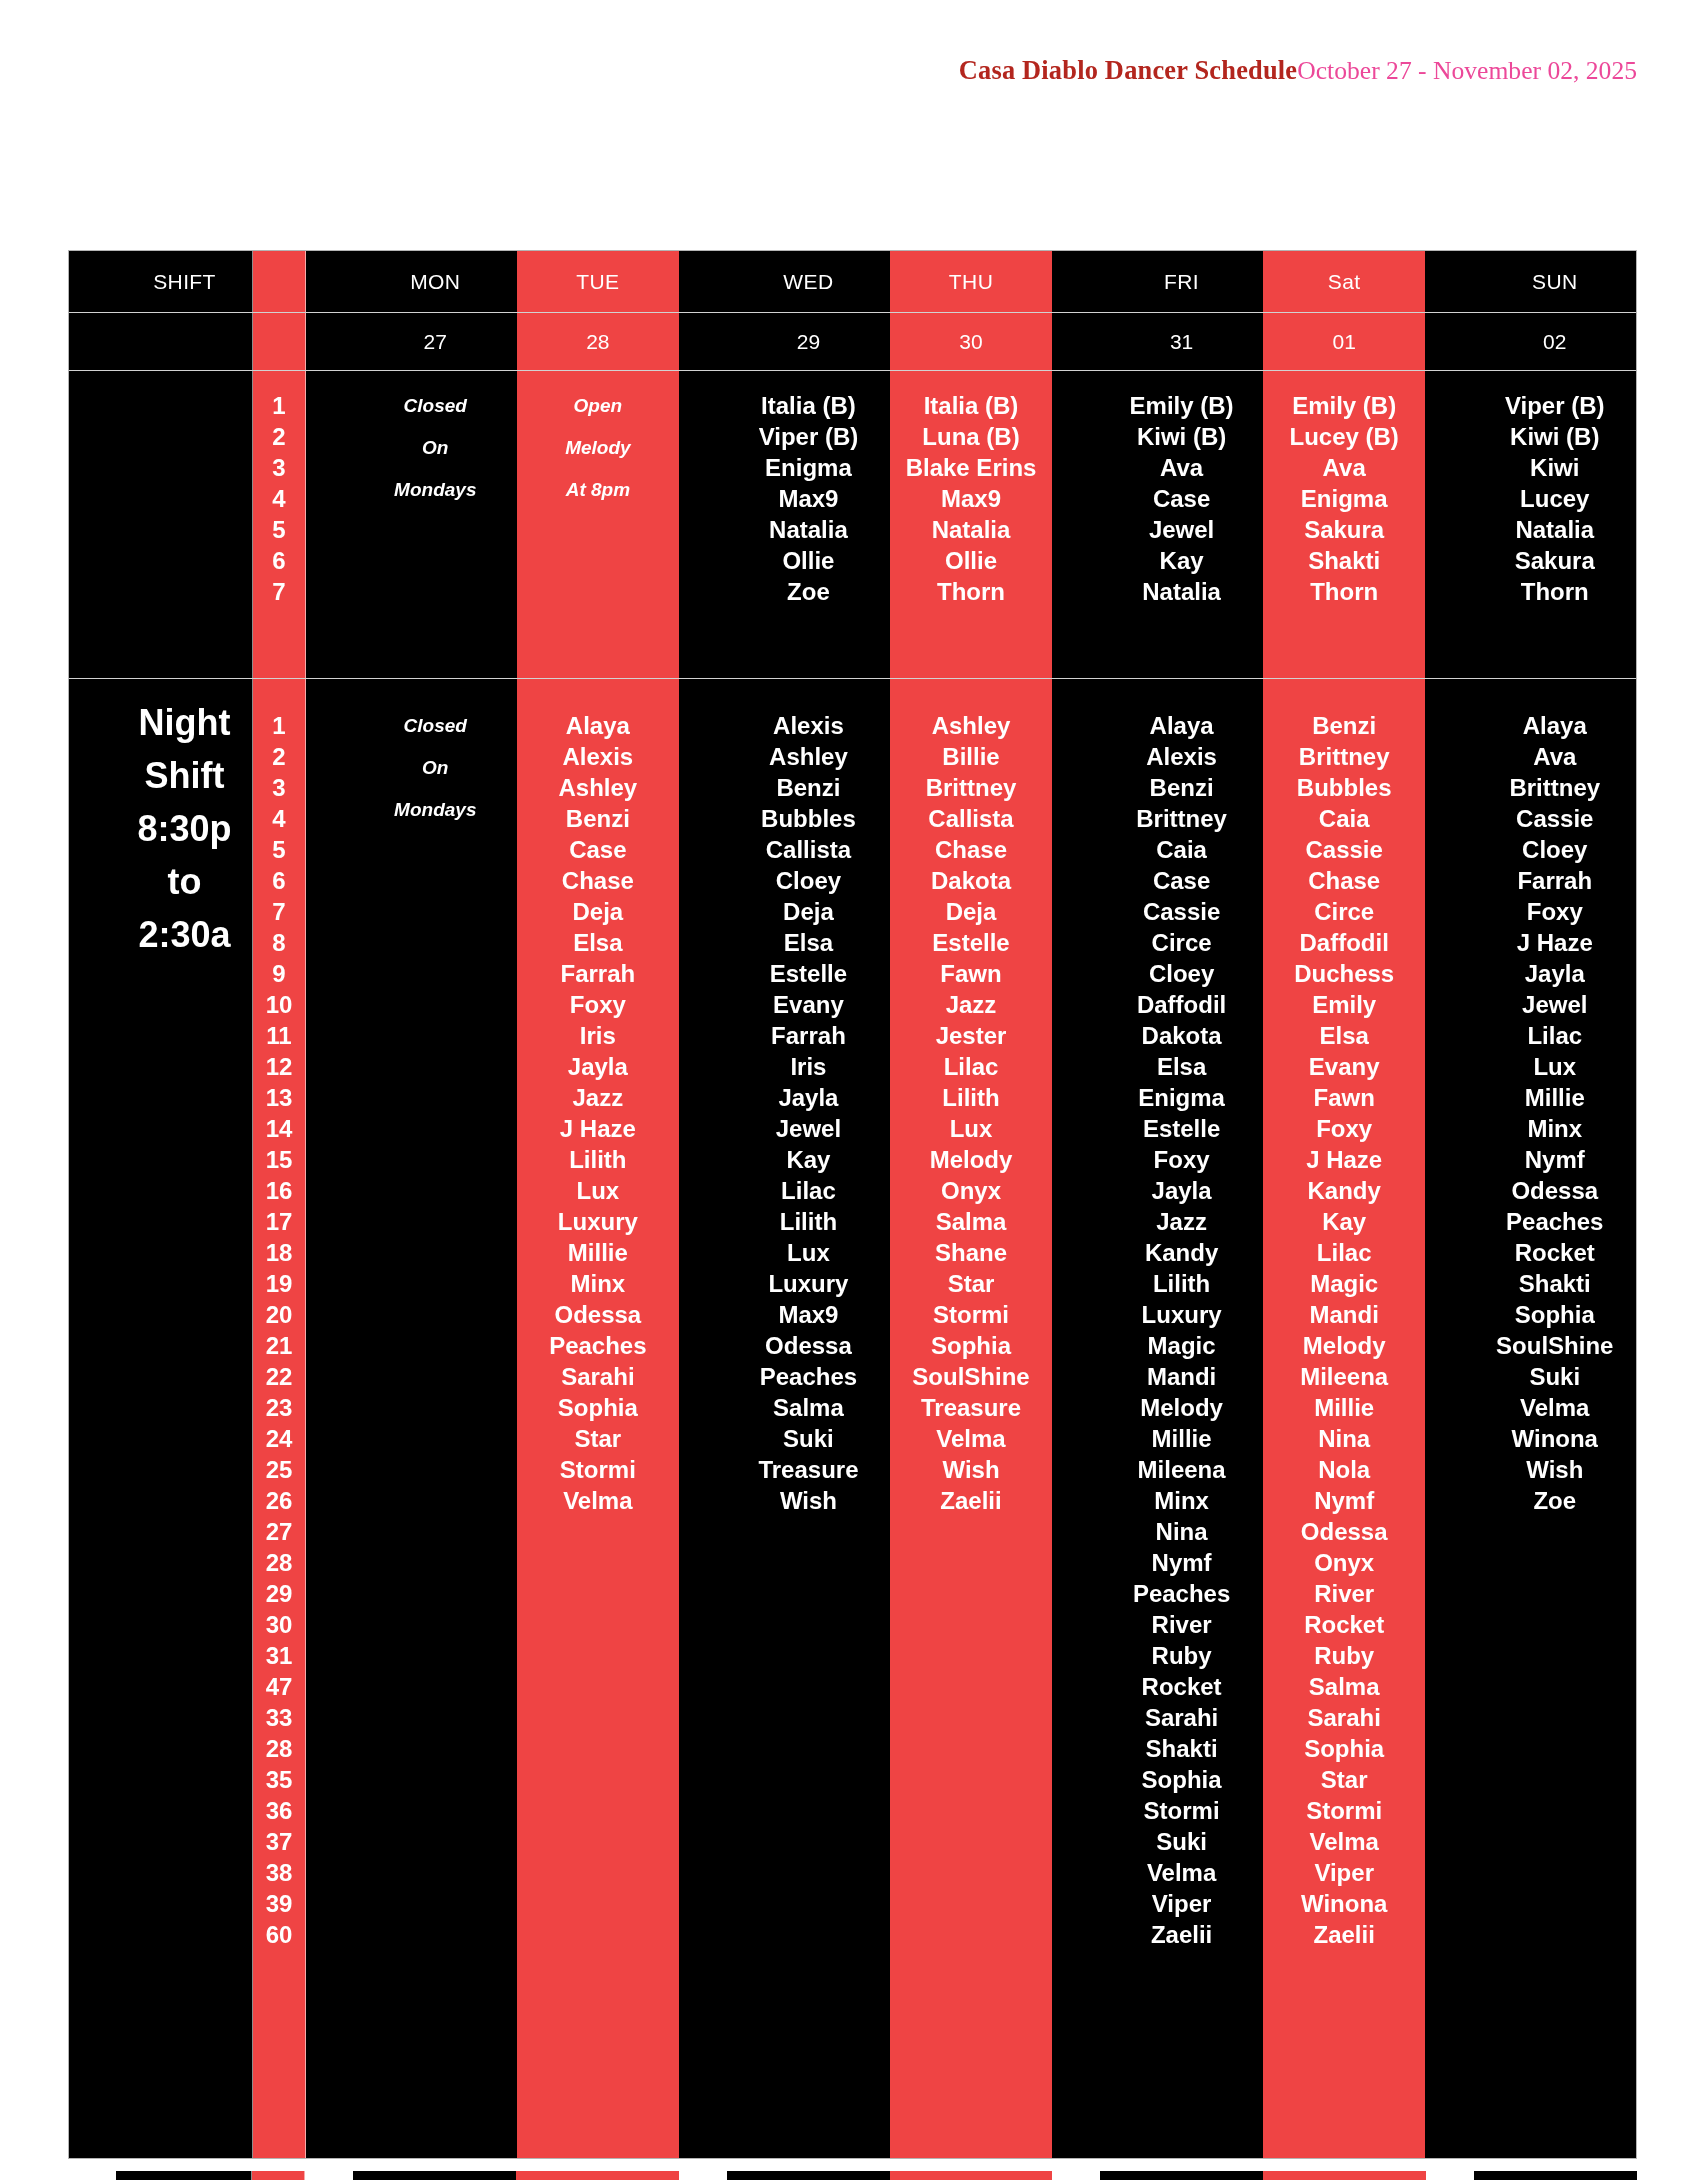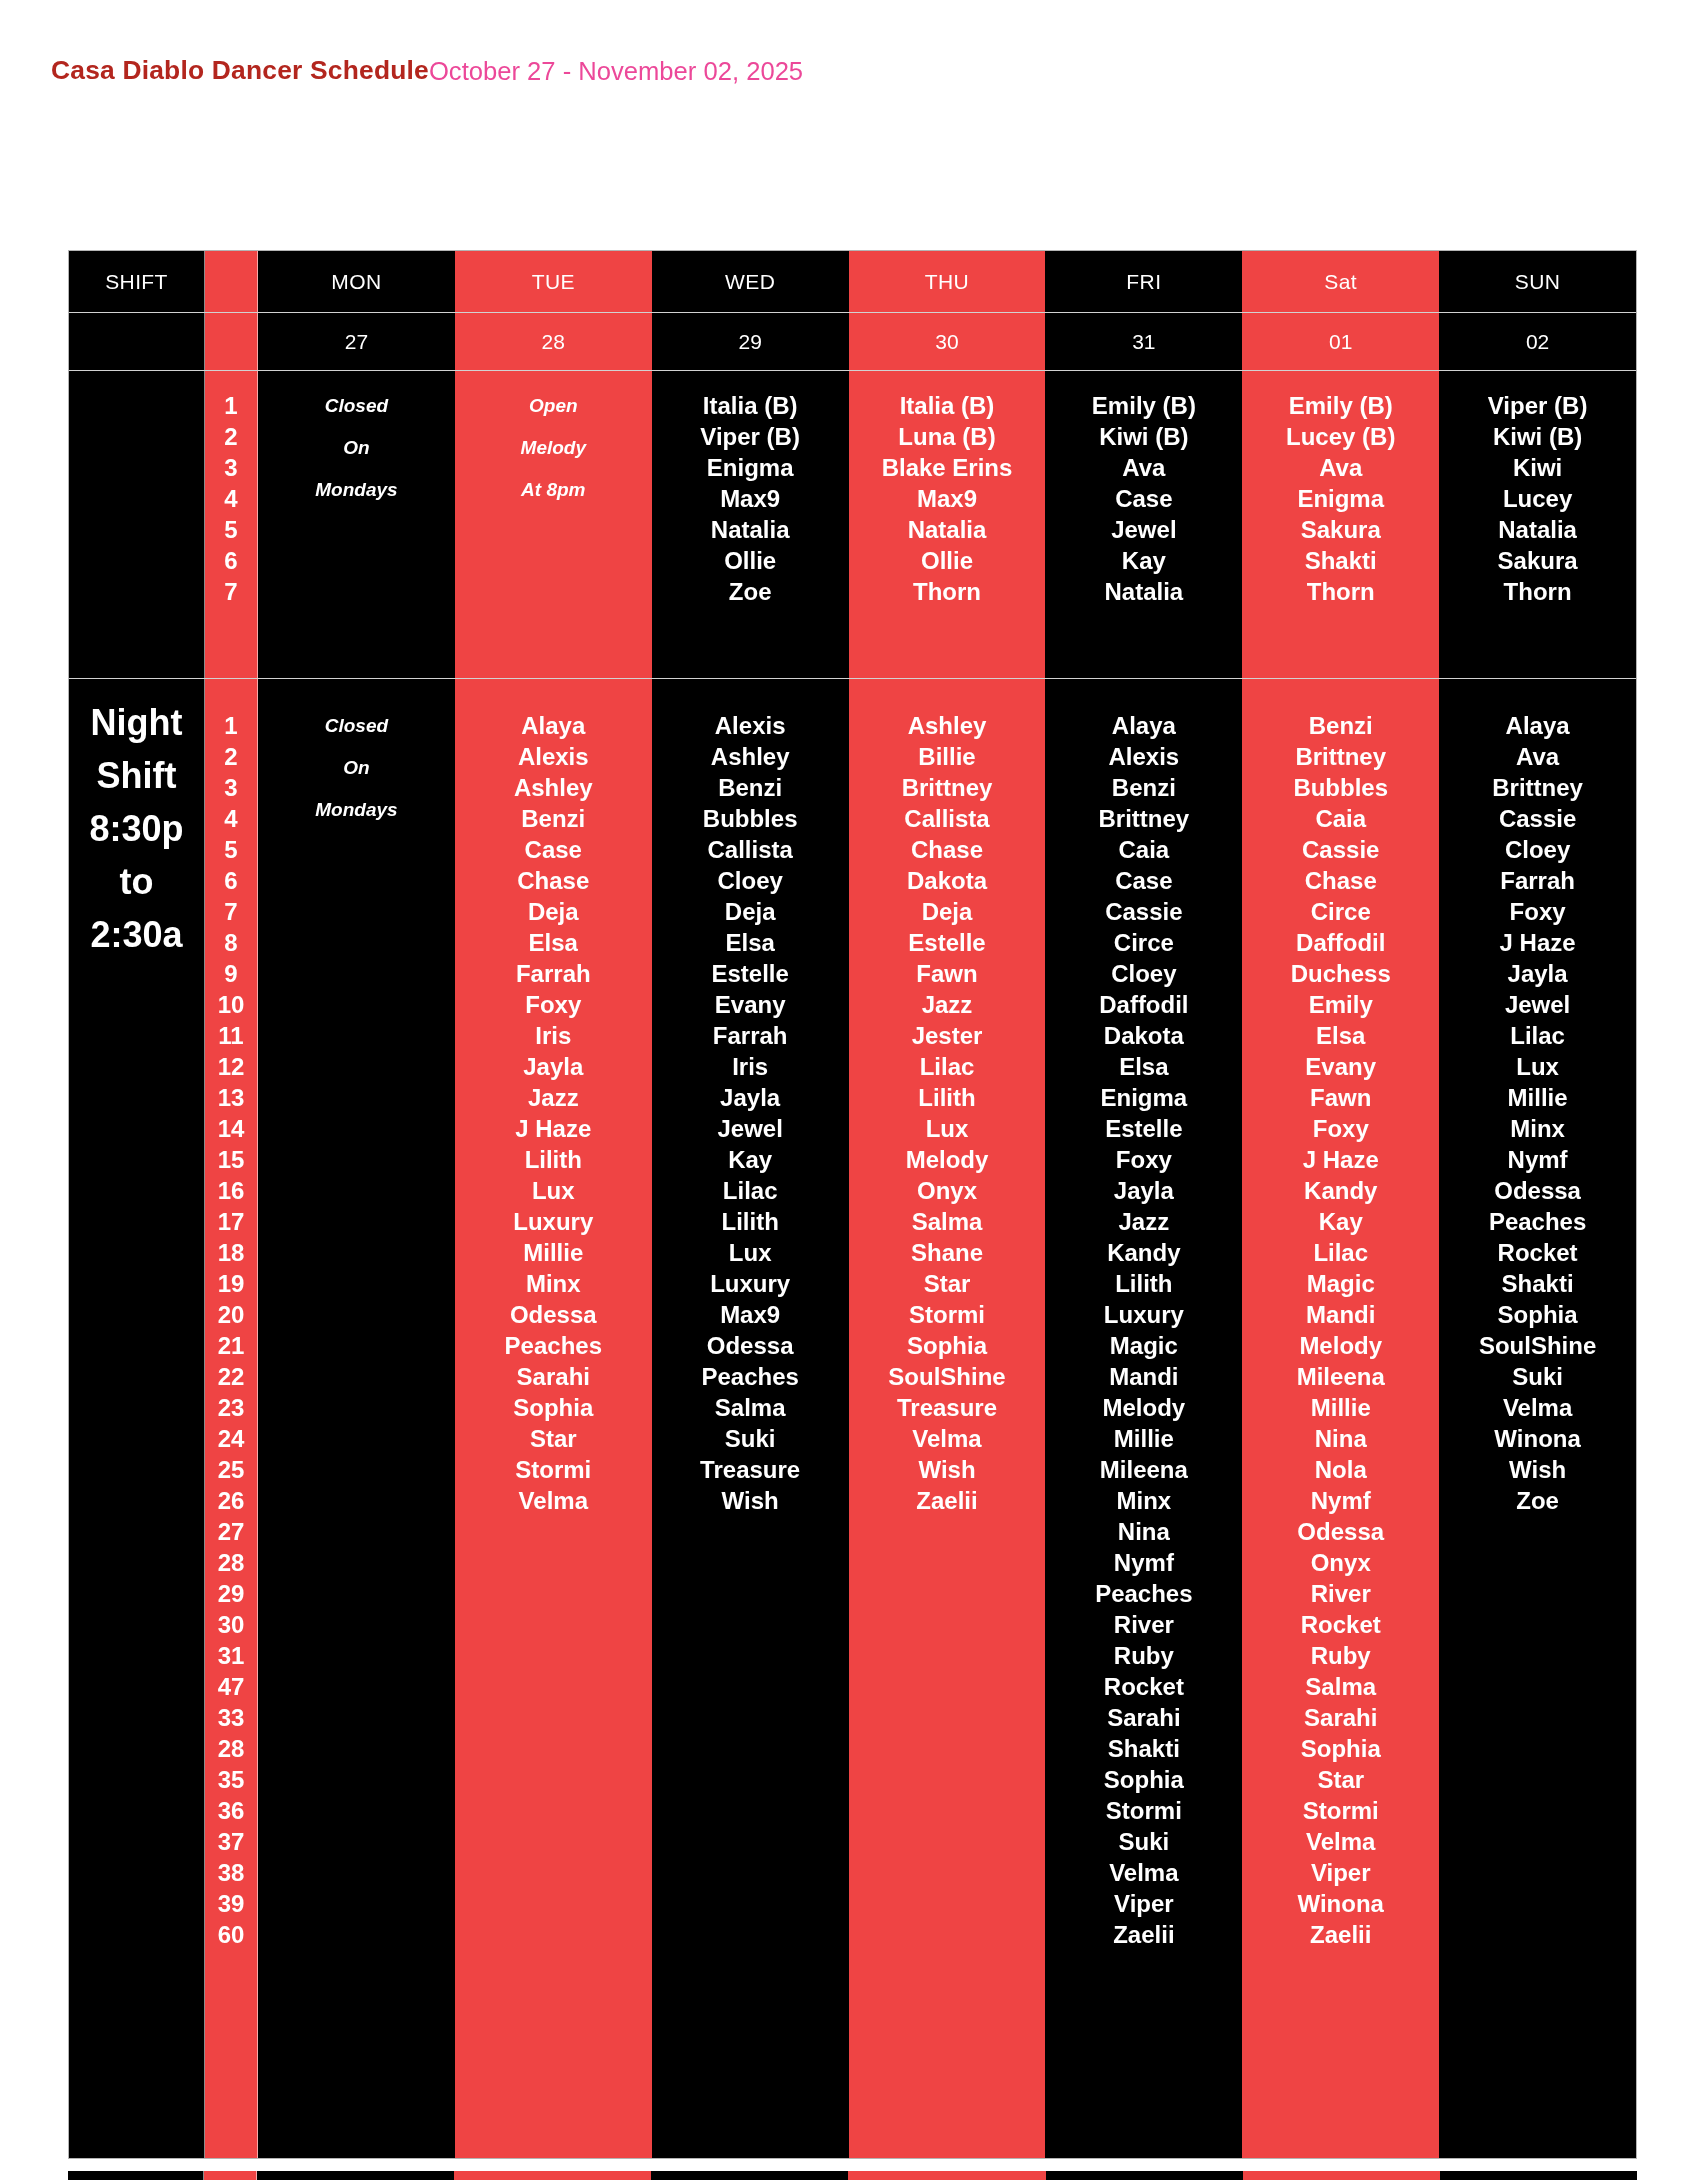--- a/index.html
+++ b/index.html
@@ -3,21 +3,21 @@
 <meta charset="utf-8">
 <style>
   html,body{margin:0;padding:0;background:#ffffff;}
   body{
     width:1685px;height:2181px;position:relative;overflow:hidden;
     font-family:"Liberation Sans", sans-serif;
     -webkit-font-smoothing:antialiased;
   }
   .titlebar{
     position:absolute;left:51px;right:48px;top:55px;
-    display:flex;justify-content:flex-start;align-items:flex-end;
+    display:flex;justify-content:flex-end;align-items:flex-end;font-family:Liberation Serif, serif;
   }
   .title{color:#B3261E;font-size:26.4px;font-weight:bold;letter-spacing:0.2px;}
   .date-range{color:#ec4899;font-size:25.6px;font-weight:400;}
 
   .tbl{
     position:absolute;left:68px;top:250px;width:1569px;
     border:1.7px solid #b4b4b4;box-sizing:border-box;
     background:#000;
   }
   .row{display:flex;width:100%;box-sizing:border-box;}
@@ -26,21 +26,21 @@
   .sec-day{height:308px;border-top:1.7px solid #d2d2d2;}
   .sec-night{height:1480px;border-top:1.7px solid #d2d2d2;justify-content:space-between;}
 
   .cell{
     box-sizing:border-box;display:flex;flex-direction:column;align-items:center;
     overflow:hidden;color:#ffffff;
   }
   .c-shift{width:136px;border-right:0.9px solid rgba(255,255,255,0.55);}
   .c-num{width:53px;border-right:0.9px solid rgba(255,255,255,0.55);}
   .c-day{flex:1;}
-  .tone-black{background:#000000;}
+  .tone-black{background:#000000;margin-left:48px;}
   .tone-red{background:#ef4444;}
 
   .vcenter{justify-content:center;}
   .hdr-txt{font-size:21px;font-weight:400;letter-spacing:0.4px;}
   .date-txt{font-size:21px;font-weight:400;}
 
   .stack{display:flex;flex-direction:column;align-items:center;width:100%;}
   .sec-day .stack{padding-top:19px;}
   .sec-night .stack{padding-top:31px;}
   .sec-day .stack.note{padding-top:13.6px;}

